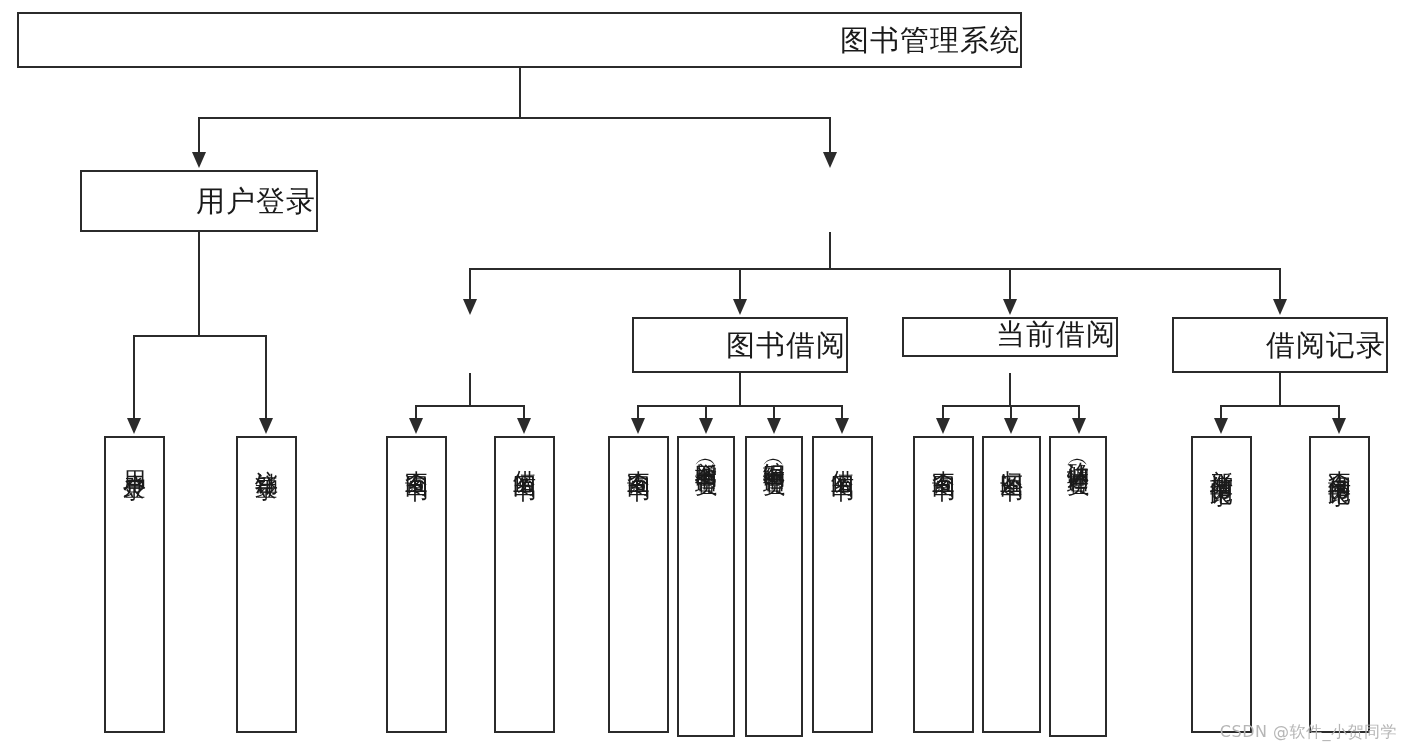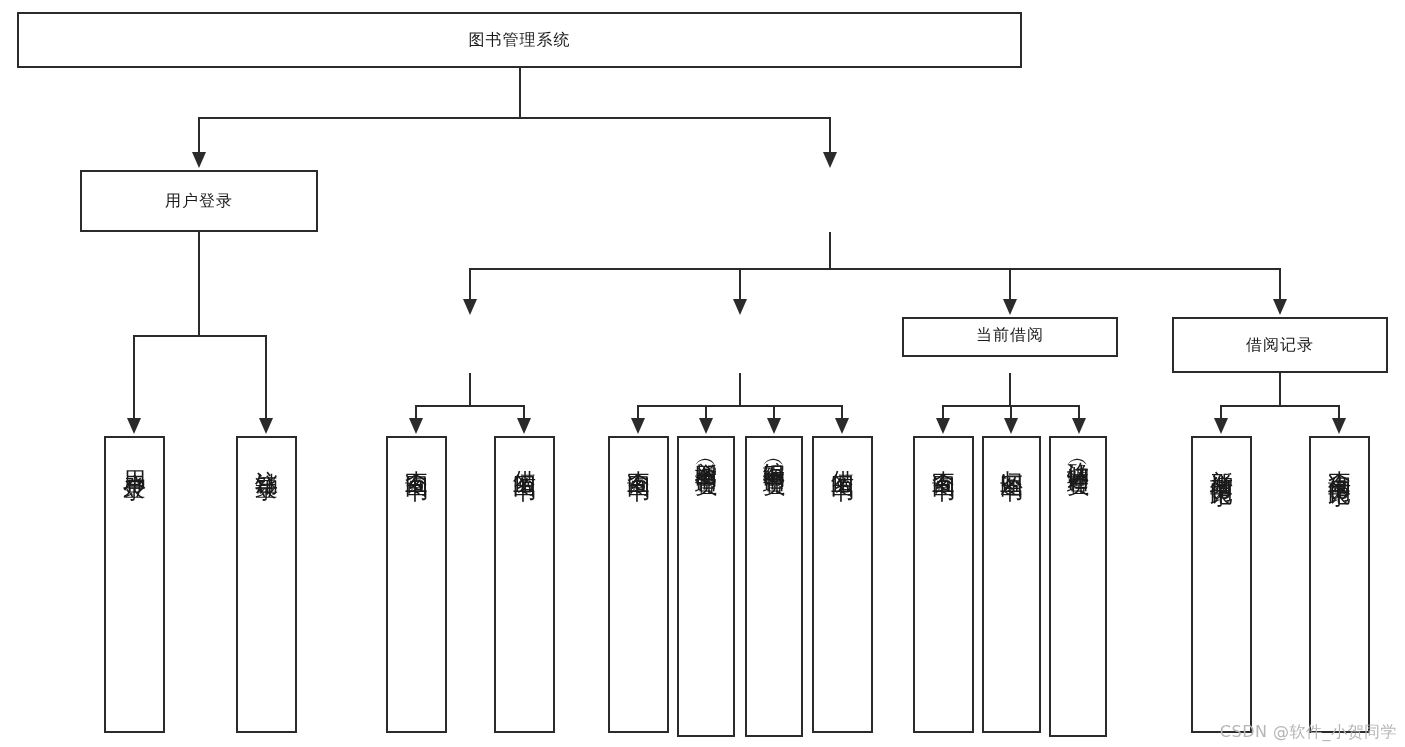--- a/index.html
+++ b/index.html
@@ -21,23 +21,24 @@
     position:absolute;
     box-sizing:border-box;
     border:2px solid #2b2b2b;
     background:#ffffff;
     display:flex;
     align-items:center;
     justify-content:center;
     text-align:center;
   }
   .node.horiz{
-    font-size:16px;
+    font-size:29px;
     line-height:1.2;
     letter-spacing:1px;
+    justify-content:flex-end;
   }
   
   .node.vert{
     align-items:flex-start;
     justify-content:center;
     padding-top:14px;
   }
   .node.vert .vtext{
     writing-mode:vertical-rl;
     text-orientation:upright;
@@ -120,20 +121,23 @@
 
   <div class="seg v" style="left:469px;top:268px;width:2px;height:32px;"></div>
   <div class="arrow" style="left:463px;top:299px;"></div>
   <div class="seg v" style="left:739px;top:268px;width:2px;height:32px;"></div>
   <div class="arrow" style="left:733px;top:299px;"></div>
   <div class="seg v" style="left:1009px;top:268px;width:2px;height:32px;"></div>
   <div class="arrow" style="left:1003px;top:299px;"></div>
   <div class="seg v" style="left:1279px;top:268px;width:2px;height:32px;"></div>
   <div class="arrow" style="left:1273px;top:299px;"></div>
 
+  <div class="node horiz" style="left:632px;top:317px;width:216px;height:56px;">
+    <span>图书借阅</span>
+  </div>
   <div class="node horiz" style="left:902px;top:317px;width:216px;height:40px;font-family:Liberation Mono, monospace;">
     <span>当前借阅</span>
   </div>
   <div class="node horiz" style="left:1172px;top:317px;width:216px;height:56px;">
     <span>借阅记录</span>
   </div>
 
   <div class="seg v" style="left:469px;top:373px;width:2px;height:34px;"></div>
   <div class="seg h" style="left:415px;top:405px;width:110px;height:2px;"></div>
   <div class="seg v" style="left:415px;top:405px;width:2px;height:14px;"></div>

